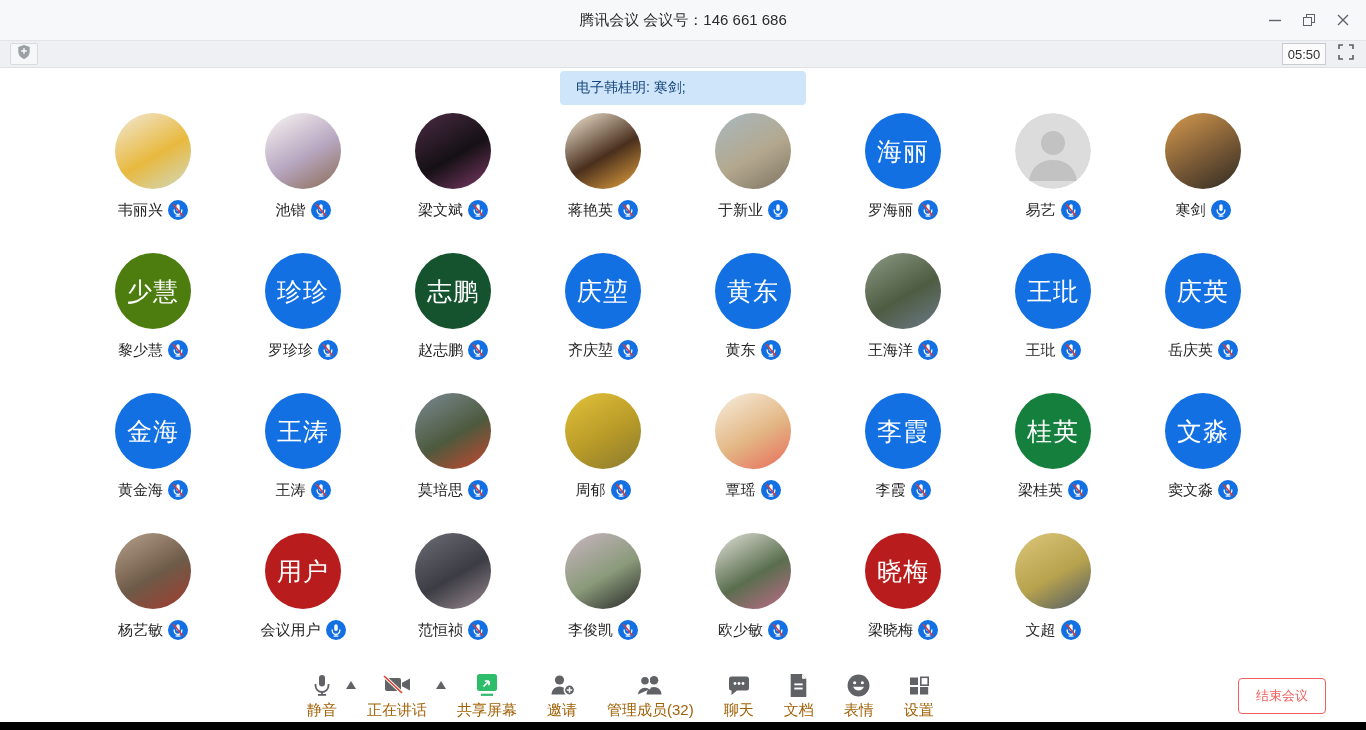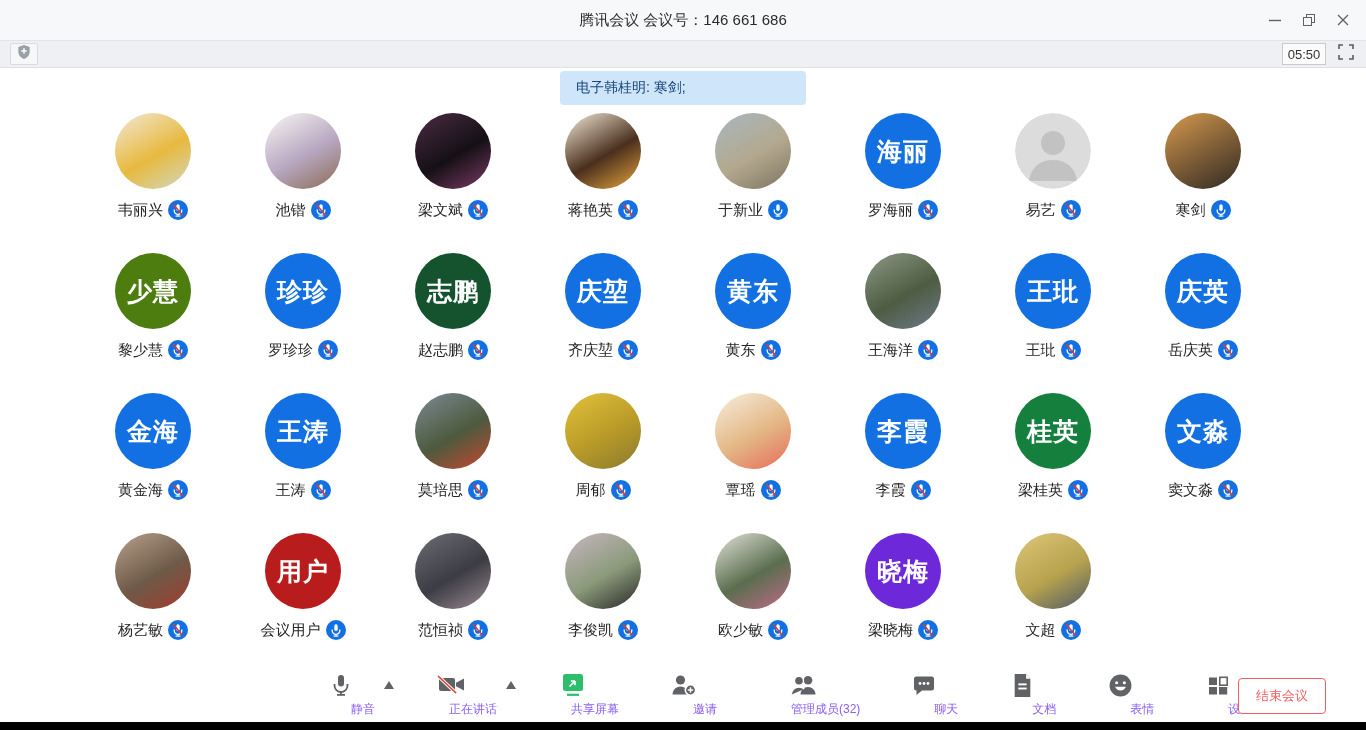--- a/index.html
+++ b/index.html
@@ -20,31 +20,31 @@
   .fullscreen-btn { width:20px; height:20px; display:flex; align-items:center; justify-content:center; }
 
   
   .main { flex:1 1 auto; position:relative; background:#ffffff; }
   .speaking-banner { position:absolute; left:50%; transform:translateX(-50%); top:3px; width:246px; height:34px; background:#cfe5f9; border-radius:4px; display:flex; align-items:center; padding-left:16px; font-size:14px; color:#16457e; }
 
   .grid { position:absolute; left:78px; top:45px; display:grid; grid-template-columns:repeat(8,150px); row-gap:32px; }
   .tile { width:150px; height:108px; display:flex; flex-direction:column; align-items:center; }
   .avatar-wrap { position:relative; width:76px; height:76px; }
   .avatar { width:76px; height:76px; border-radius:50%; display:flex; align-items:center; justify-content:center; overflow:hidden; }
-  .avatar.initials { color:#fff; font-size:25px; font-weight:700; letter-spacing:1px; }
+  .avatar.initials { color:#fff; font-size:25px; font-weight:400; letter-spacing:1px; }
   .host-badge { position:absolute; left:50%; transform:translateX(-50%); bottom:-3px; width:16px; height:16px; }
   .name-row { margin-top:10px; height:22px; display:flex; align-items:center; gap:5px; }
   .p-name { font-size:15px; color:#262626; white-space:nowrap; }
 
   
   .toolbar { height:54px; background:#ffffff; position:relative; flex:0 0 auto; }
   .tool-items { position:absolute; left:292px; top:4px; display:flex; }
   .tool-item { display:flex; flex-direction:column; align-items:center; padding:0 15px; position:relative; cursor:pointer; }
   .tool-icon { height:26px; display:flex; align-items:center; justify-content:center; }
-  .tool-label { margin-top:3px; font-size:12px; color:#8b5cf6; white-space:nowrap;margin-left:44px; }
+  .tool-label { margin-top:3px; font-size:15px; color:#a16207; white-space:nowrap; }
   .tool-arrow { position:absolute; right:-4px; top:9px; width:10px; height:8px; display:flex; cursor:pointer; }
   .end-btn { position:absolute; right:40px; top:10px; padding:8px 17px; border:1px solid #f25e5e; border-radius:4px; color:#f25e5e; font-size:13px; background:#fff; cursor:pointer; }
 
   .bottom-strip { height:8px; background:#000; flex:0 0 auto; }
 </style>
 </head>
 <body>
 
 <div class="app">
 
@@ -615,21 +615,21 @@
                 <path d="M6.2 9.4v1.2a3.8 3.8 0 0 0 7.6 0V9.4" stroke="#fff" stroke-width="1.3" fill="none"></path>
                 <line x1="10" y1="14.4" x2="10" y2="15.8" stroke="#fff" stroke-width="1.3"></line>
                 <line x1="7.6" y1="16.1" x2="12.4" y2="16.1" stroke="#fff" stroke-width="1.2"></line>
                 <line x1="5.2" y1="4.2" x2="14.8" y2="15.8" stroke="#d93b3b" stroke-width="1.5"></line>
               </svg>
             </span>
           </div>
         </div>
         <div class="tile">
           <div class="avatar-wrap">
-            <div class="avatar initials" style="background:#6d28d9">晓梅</div>
+            <div class="avatar initials" style="background:#b91c1c">晓梅</div>
           </div>
           <div class="name-row">
             <span class="p-name">梁晓梅</span>
             <span style="display:flex">
               <svg width="20" height="20" viewBox="0 0 20 20">
                 <circle cx="10" cy="10" r="10" fill="#1270e3"></circle>
                 <rect x="8.3" y="4.2" width="3.4" height="6.8" rx="1.7" fill="#fff"></rect>
                 <path d="M6.2 9.4v1.2a3.8 3.8 0 0 0 7.6 0V9.4" stroke="#fff" stroke-width="1.3" fill="none"></path>
                 <line x1="10" y1="14.4" x2="10" y2="15.8" stroke="#fff" stroke-width="1.3"></line>
                 <line x1="7.6" y1="16.1" x2="12.4" y2="16.1" stroke="#fff" stroke-width="1.2"></line>

